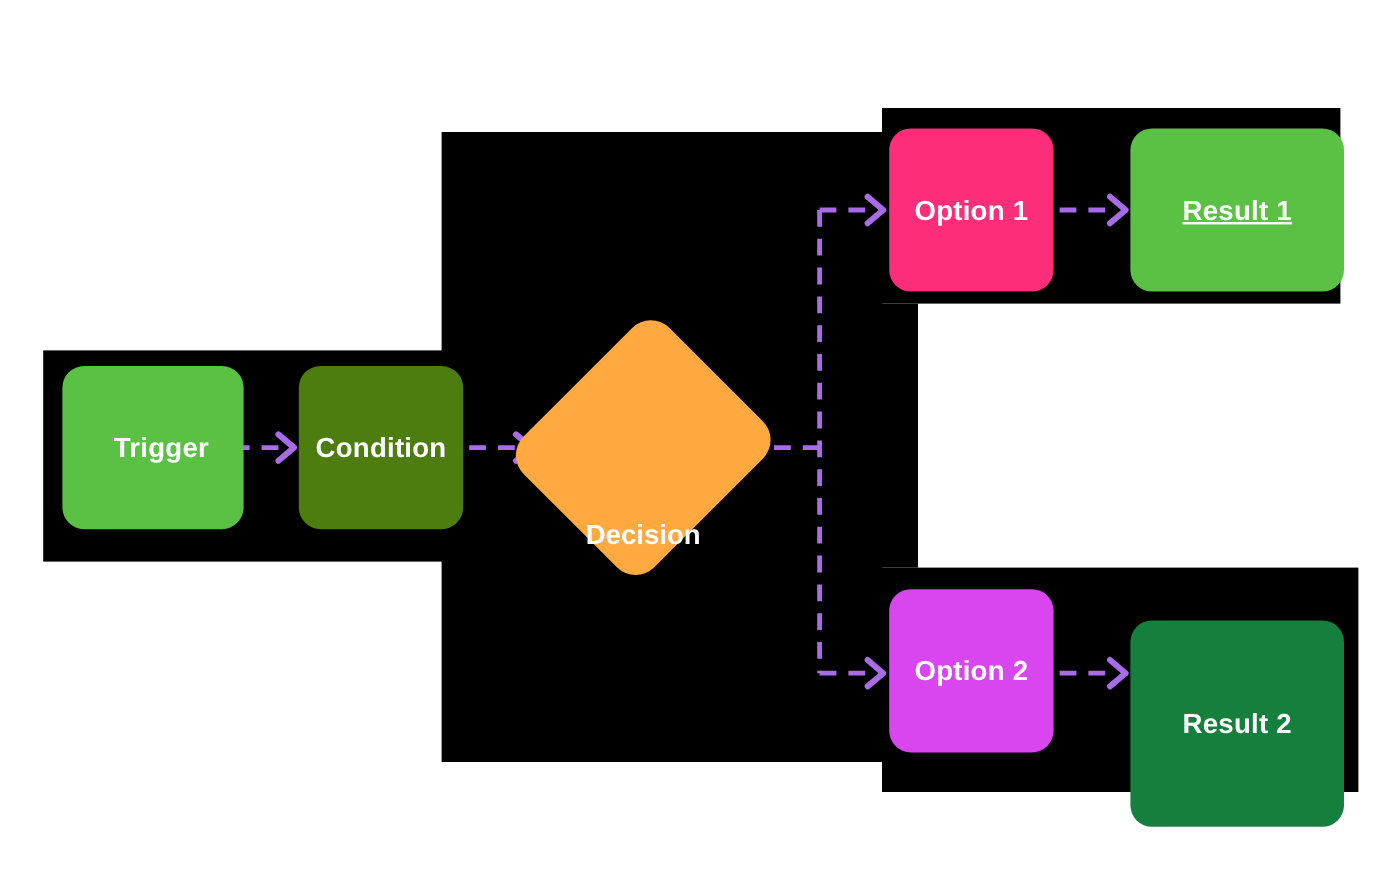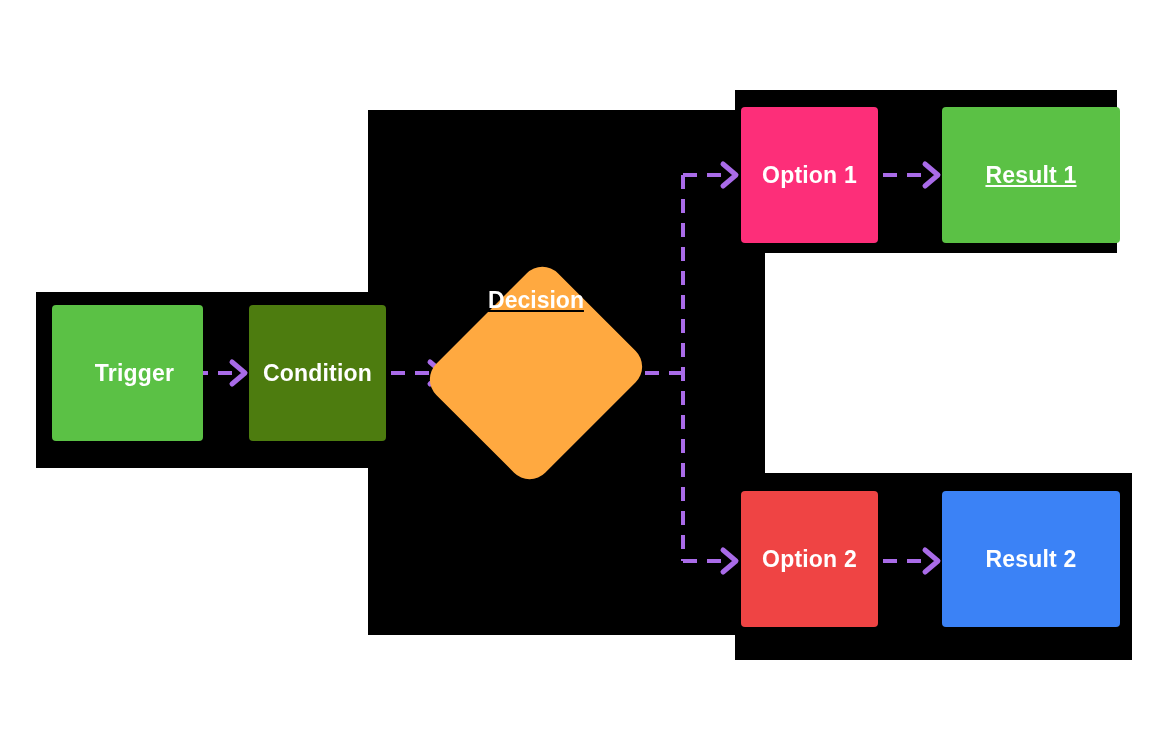--- a/index.html
+++ b/index.html
@@ -19,34 +19,33 @@
   }
   .backdrop {
     position: absolute;
     background: #000000;
   }
   .node {
     position: absolute;
     display: flex;
     align-items: center;
     justify-content: center;
-    border-radius: 4px;
+    border-radius: 18px;
     color: #ffffff;
     font-weight: bold;
     font-size: 23px;
     letter-spacing: 0.2px;
     white-space: nowrap;
     font-family: "Liberation Sans", sans-serif;
   }
   .node-diamond {
     position: absolute;
     display: flex;
-    align-items: flex-start;
+    align-items: flex-end;
     justify-content: center;
-    text-decoration: underline;
   }
   .diamond-shape {
     position: absolute;
     inset: 0;
     border-radius: 22px;
     transform: rotate(45deg);
   }
   .diamond-label {
     position: relative;
     z-index: 2;
@@ -136,21 +135,21 @@
   </div>
 
   <div class="node" style="left:741px; top:107px; width:137px; height:136px; background:#FD2E79;">
     <span>Option 1</span>
   </div>
 
   <div class="node" style="left:942px; top:107px; width:178px; height:136px; background:#5BC145;text-decoration:underline;">
     <span>Result 1</span>
   </div>
 
-  <div class="node" style="left:741px; top:491px; width:137px; height:136px; background:#ef4444;">
+  <div class="node" style="left:741px; top:491px; width:137px; height:136px; background:#d946ef;">
     <span>Option 2</span>
   </div>
 
-  <div class="node" style="left:942px; top:491px; width:178px; height:136px; background:#3b82f6;">
+  <div class="node" style="left:942px; top:517px; width:178px; height:172px; background:#15803d;">
     <span>Result 2</span>
   </div>
 
 </div>
 
 </body></html>

